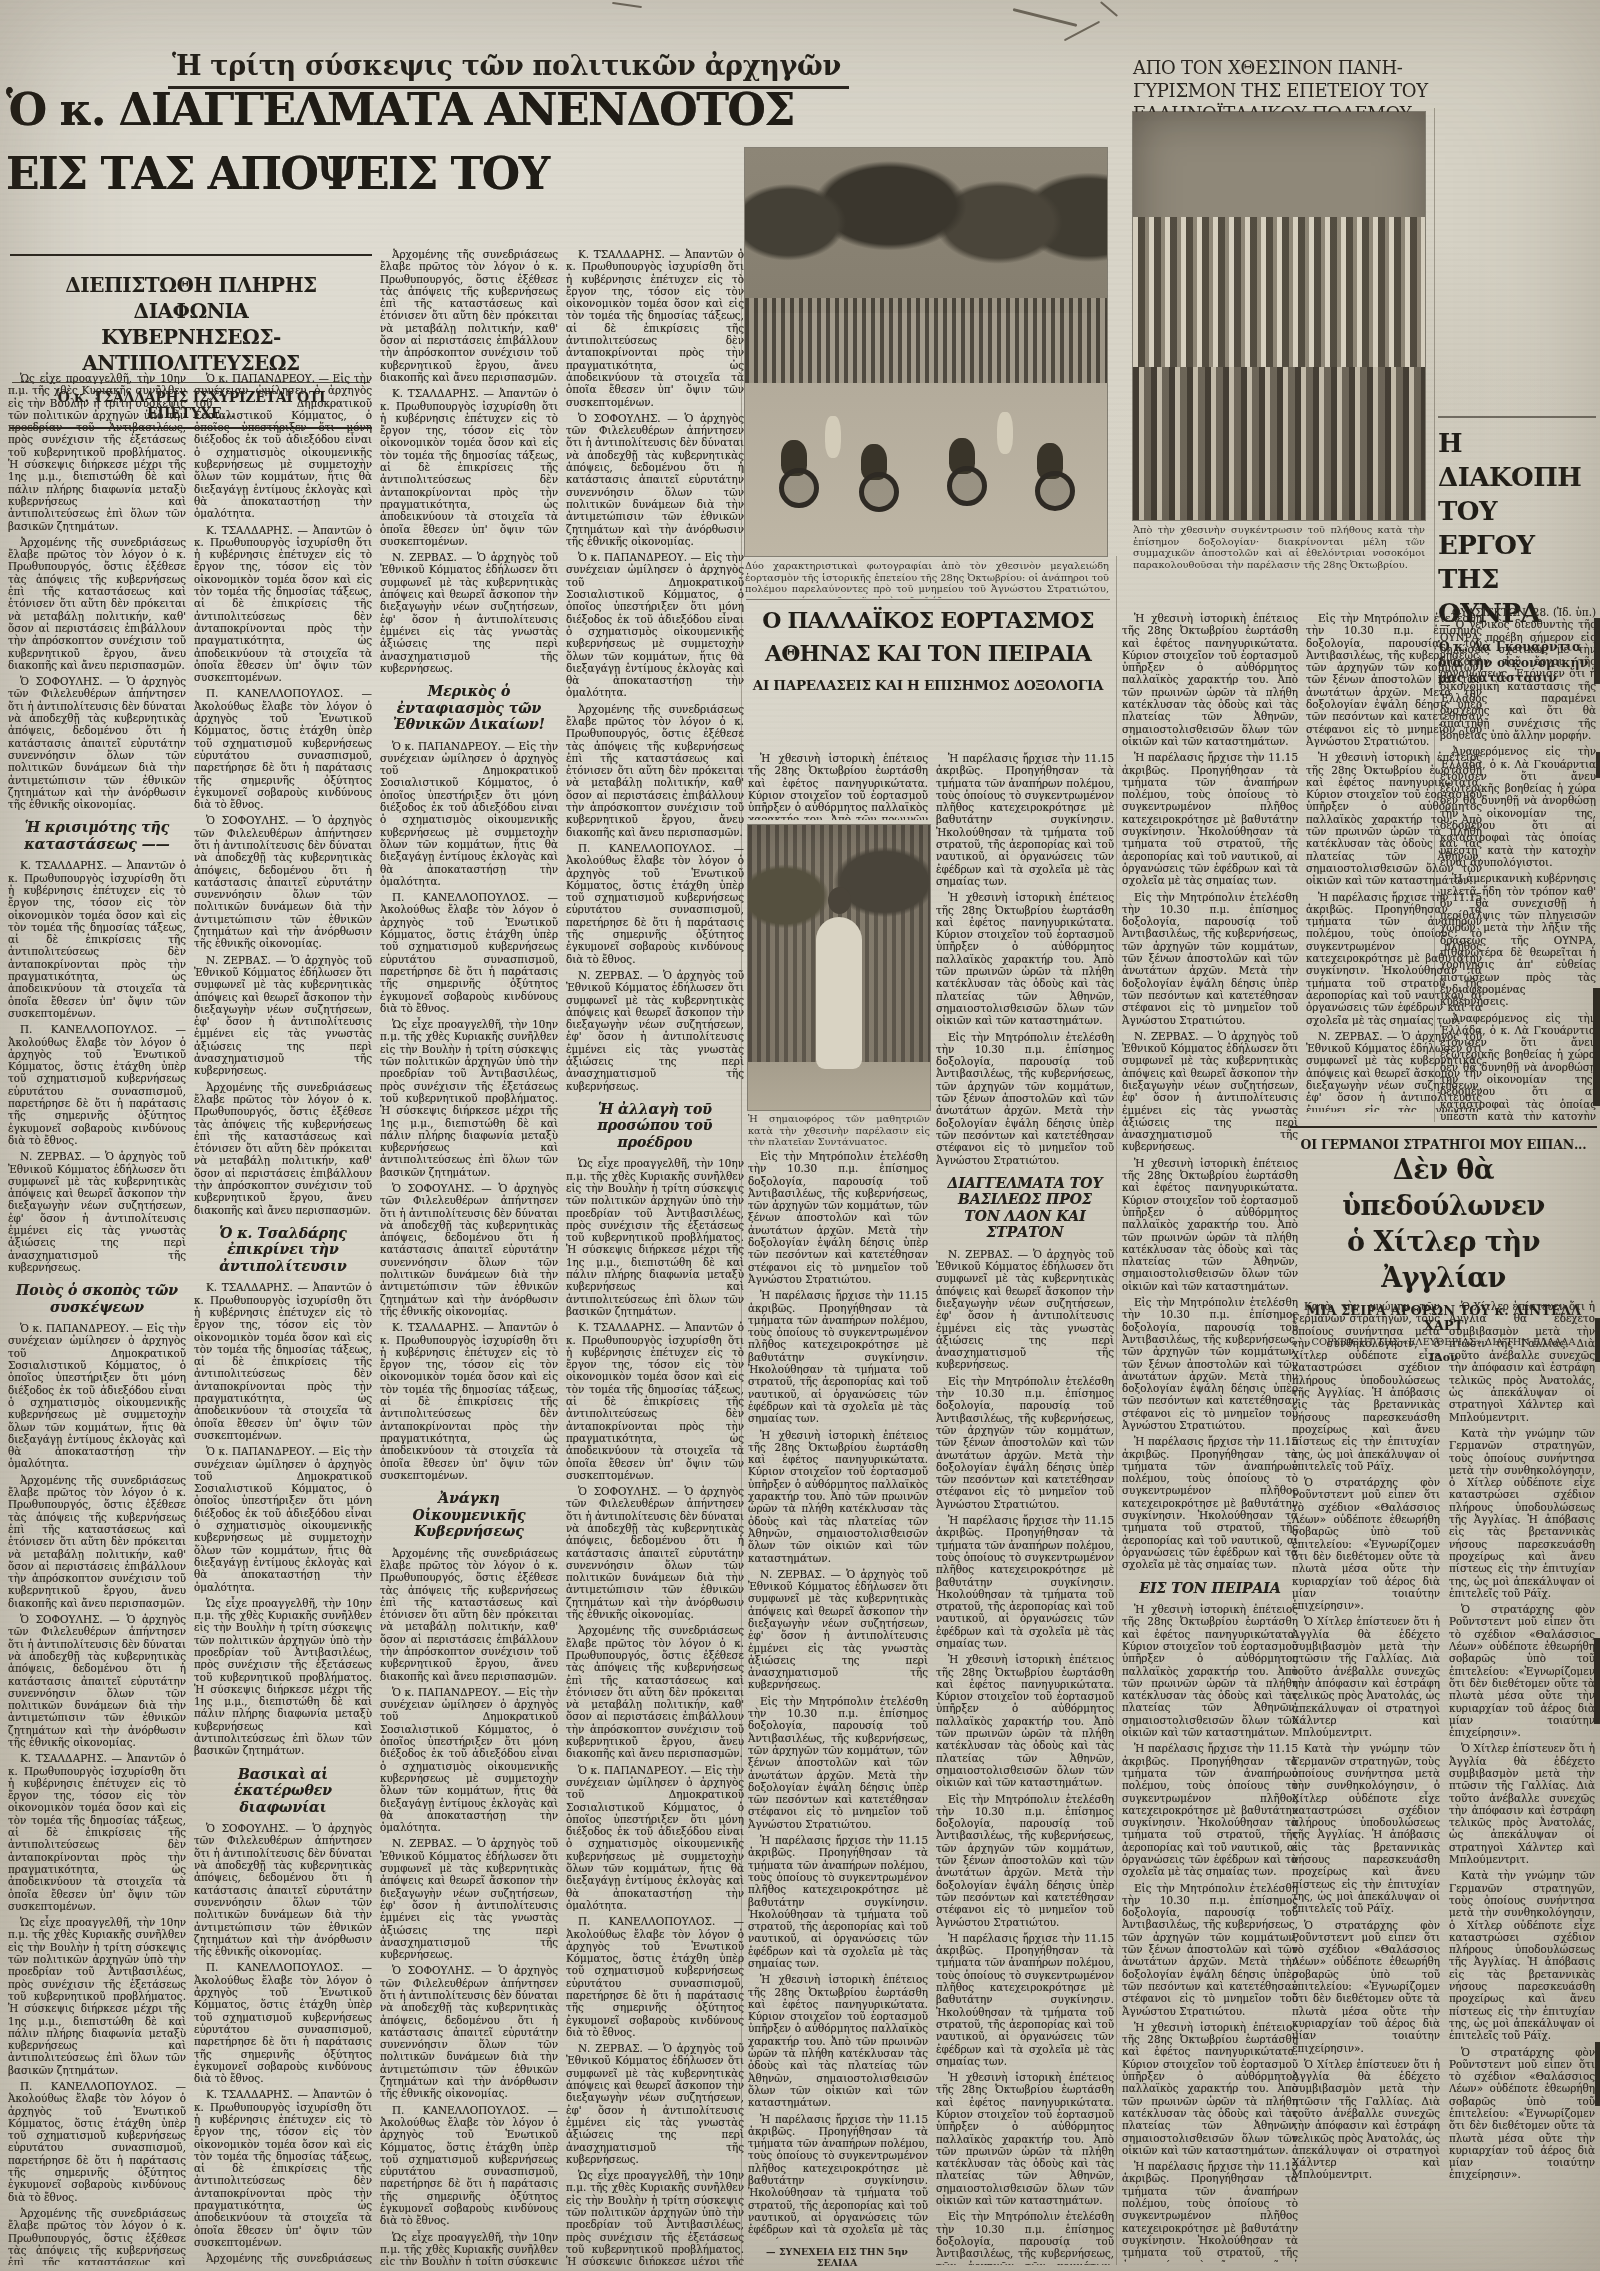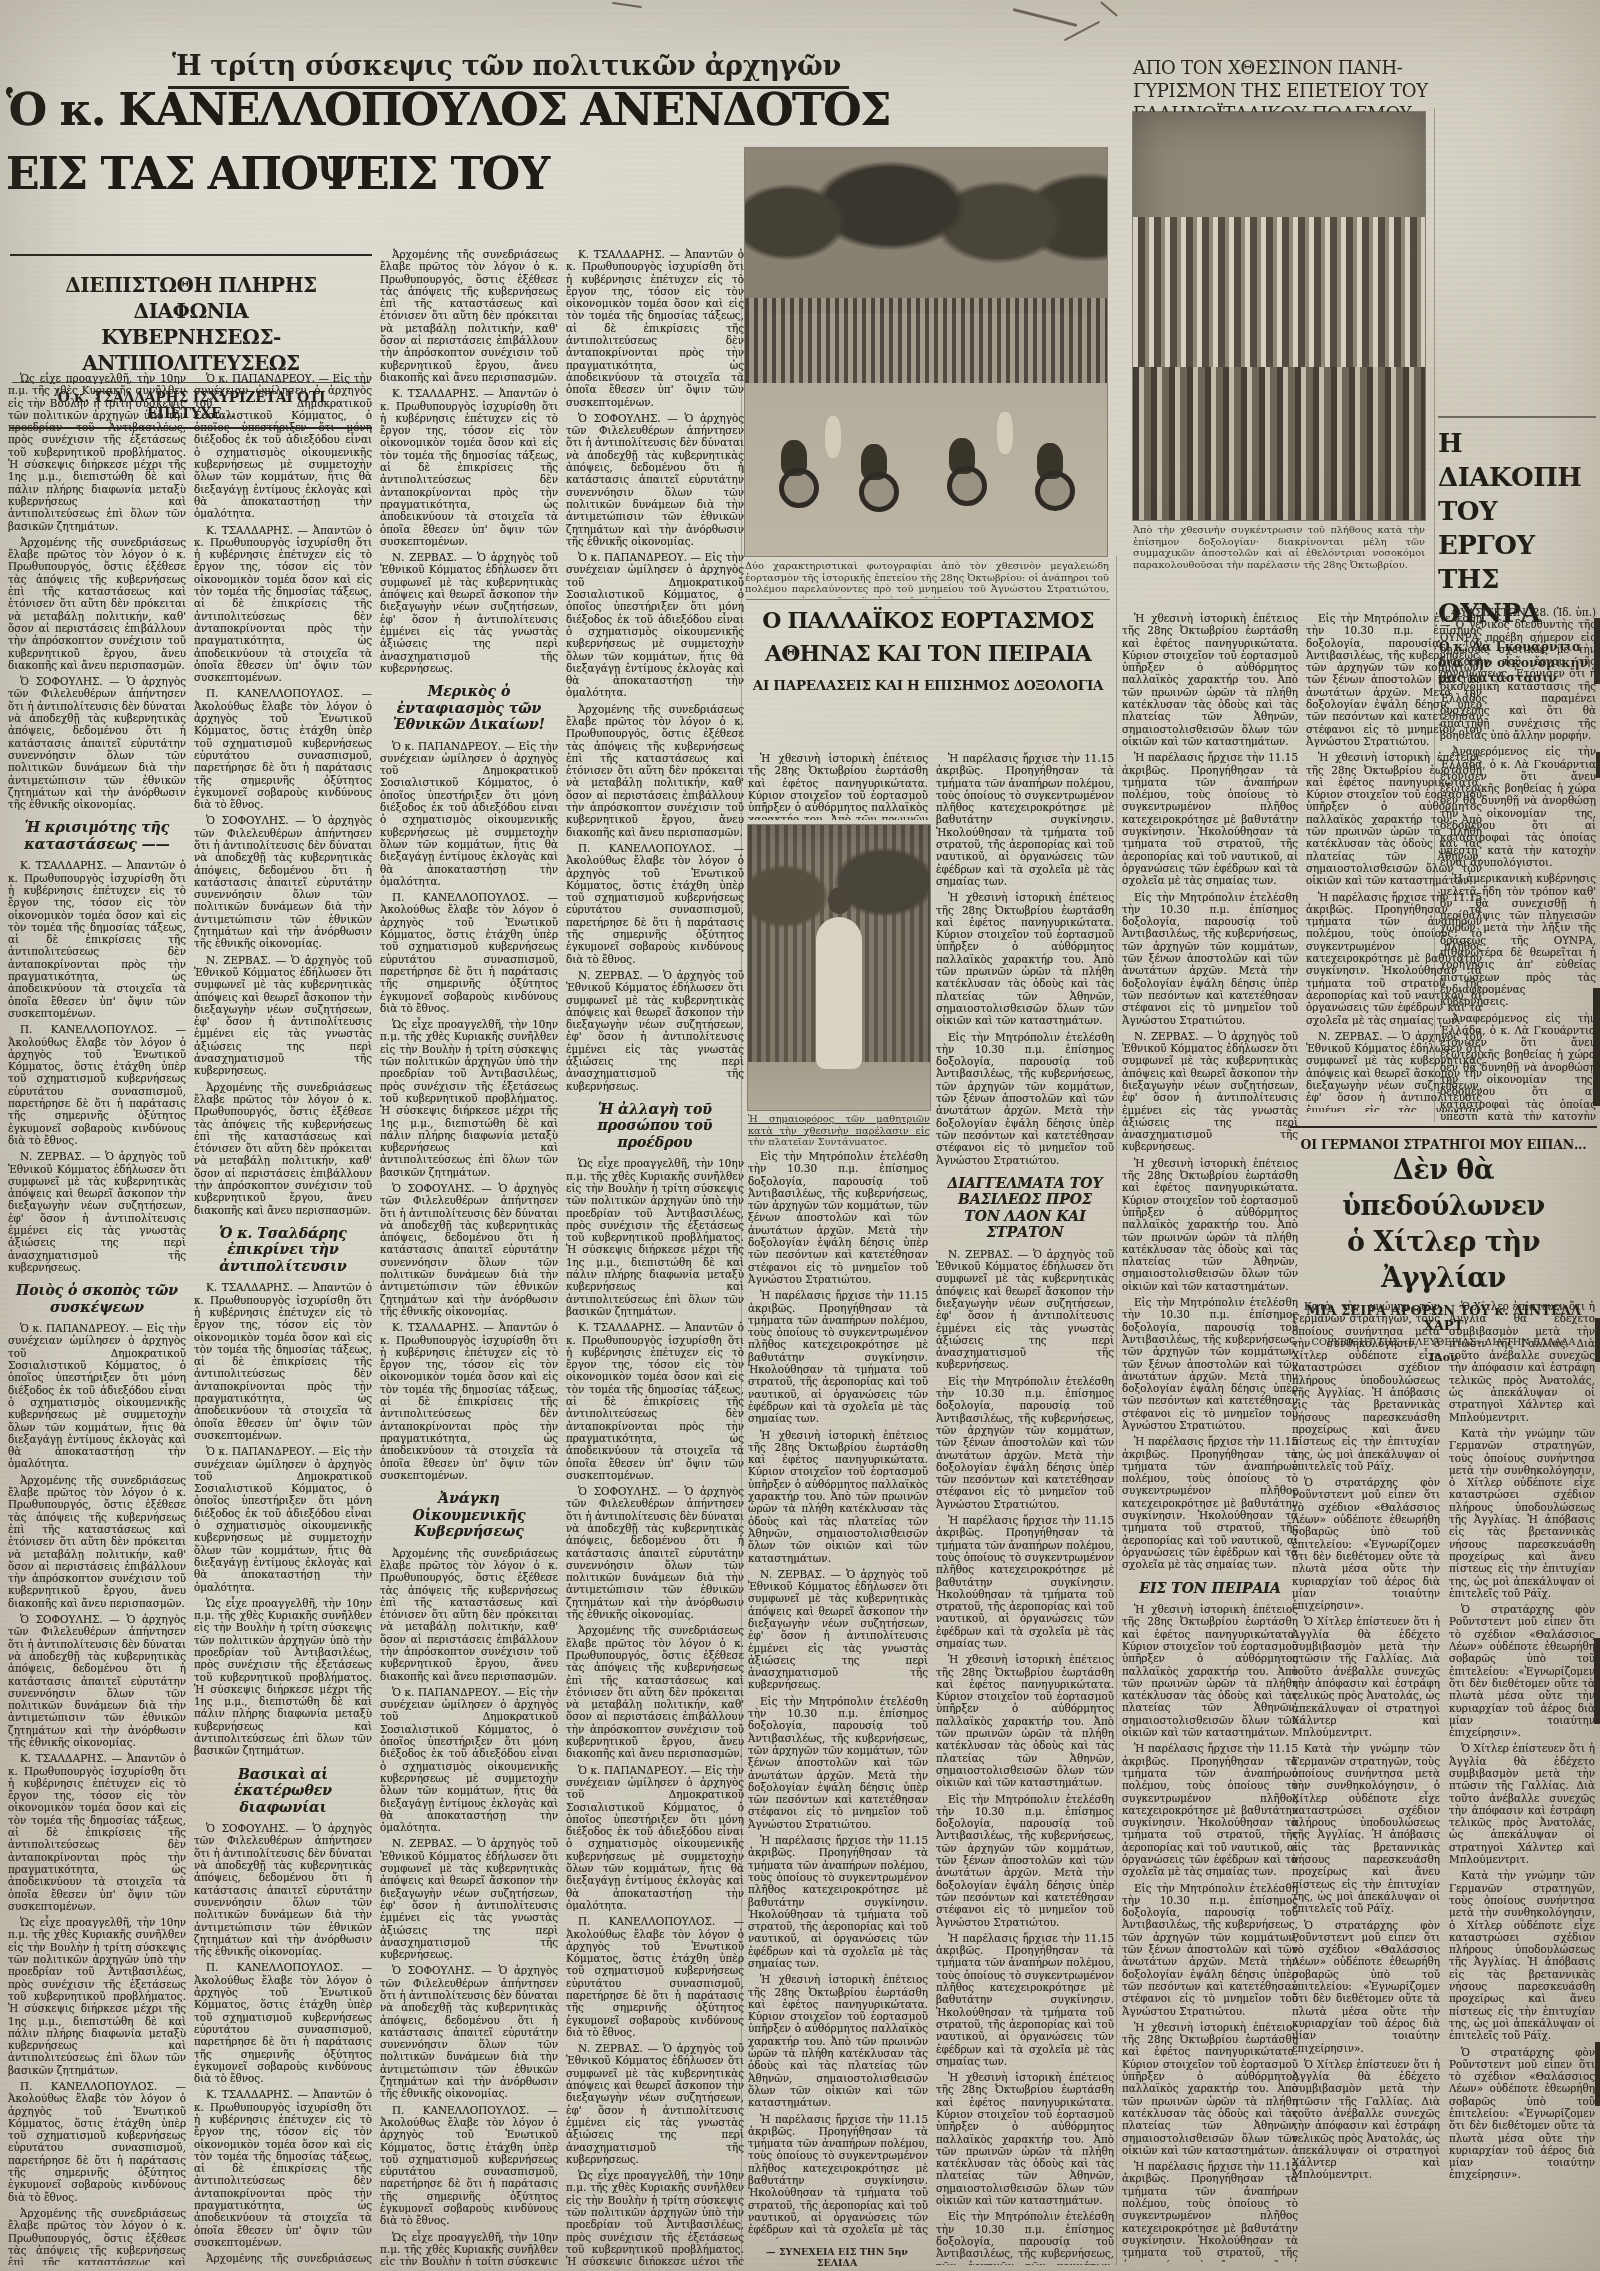--- a/index.html
+++ b/index.html
@@ -93,21 +93,21 @@
   <div class="scrib" style="left:1098px;top:8px;width:22px;height:2px;transform:rotate(40deg);"></div>
   <div class="scrib" style="left:612px;top:4px;width:30px;height:2px;transform:rotate(8deg);"></div>
   <div class="edge" style="top:618px;height:66px;width:6px;"></div>
   <div class="edge" style="top:752px;height:26px;width:4px;"></div>
   <div class="edge" style="top:988px;height:118px;width:7px;"></div>
   <div class="edge" style="top:1318px;height:44px;width:5px;"></div>
   <div class="edge" style="top:1638px;height:86px;width:6px;"></div>
   <div class="edge" style="top:2042px;height:64px;width:5px;"></div>
 
   <div class="kicker abs" style="left:128px;top:50px;">Ἡ τρίτη σύσκεψις τῶν πολιτικῶν ἀρχηγῶν</div>
-  <div class="h1 abs" style="left:6px;top:84px;">Ὁ κ. ΚΑΝΕΛΛΟΠΟΥΛΟΣ ΑΝΕΝΔΟΤΟΣ</div>
+  <div class="h1 abs" style="left:6px;top:84px;">Ὁ κ. ΔΙΑΓΓΕΛΜΑΤΑ ΑΝΕΝΔΟΤΟΣ</div>
   <div class="h1 abs" style="left:6px;top:148px;">ΕΙΣ ΤΑΣ ΑΠΟΨΕΙΣ ΤΟΥ</div>
 
   <div class="subblock abs" style="left:10px;top:254px;width:358px;">
     <div class="sub1">ΔΙΕΠΙΣΤΩΘΗ ΠΛΗΡΗΣ ΔΙΑΦΩΝΙΑ</div>
     <div class="sub1">ΚΥΒΕΡΝΗΣΕΩΣ-ΑΝΤΙΠΟΛΙΤΕΥΣΕΩΣ</div>
     <div class="deck">Ὁ κ. ΤΣΑΛΔΑΡΗΣ ΙΣΧΥΡΙΖΕΤΑΙ ΟΤΙ ΕΠΕΤΥΧΕ...</div>
   </div>
 
   <div class="pnote abs" style="left:1133px;top:56px;">
     <div>ΑΠΟ ΤΟΝ ΧΘΕΣΙΝΟΝ ΠΑΝΗ-</div>
@@ -137,21 +137,21 @@
   </div>
   <div class="photo photoC abs" style="left:748px;top:825px;width:182px;height:285px;">
     <div class="pC-bg"></div>
     <div class="pC-ground"></div>
     <div class="pC-fig"></div>
     <div class="pC-head"></div>
   </div>
 
   <div class="caption abs" style="left:745px;top:560px;width:364px;height:38px;">Δύο χαρακτηριστικαὶ φωτογραφίαι ἀπὸ τὸν χθεσινὸν μεγαλειώδη ἑορτασμὸν τῆς ἱστορικῆς ἐπετείου τῆς 28ης Ὀκτωβρίου: οἱ ἀνάπηροι τοῦ πολέμου παρελαύνοντες πρὸ τοῦ μνημείου τοῦ Ἀγνώστου Στρατιώτου, χειροκροτούμενοι θερμῶς ὑπὸ τοῦ πλήθους.</div>
   <div class="caption abs" style="left:1133px;top:524px;width:292px;height:74px;">Ἀπὸ τὴν χθεσινὴν συγκέντρωσιν τοῦ πλήθους κατὰ τὴν ἐπίσημον δοξολογίαν· διακρίνονται μέλη τῶν συμμαχικῶν ἀποστολῶν καὶ αἱ ἐθελόντριαι νοσοκόμοι παρακολουθοῦσαι τὴν παρέλασιν τῆς 28ης Ὀκτωβρίου.</div>
-  <div class="caption abs" style="left:748px;top:1113px;width:182px;height:32px;text-decoration:underline;">Ἡ σημαιοφόρος τῶν μαθητριῶν κατὰ τὴν χθεσινὴν παρέλασιν εἰς τὴν πλατεῖαν Συντάγματος.</div>
+  <div class="caption abs" style="left:748px;top:1113px;width:182px;height:32px;">Ἡ σημαιοφόρος τῶν μαθητριῶν κατὰ τὴν χθεσινὴν παρέλασιν εἰς τὴν πλατεῖαν Συντάγματος.</div>
 
   <div class="hr" style="left:746px;top:599px;width:364px;height:1px;"></div>
   <div class="cel abs" style="left:746px;top:604px;width:364px;">
     <div class="cel-h">Ο ΠΑΛΛΑΪΚΟΣ ΕΟΡΤΑΣΜΟΣ</div>
     <div class="cel-h">ΑΘΗΝΑΣ ΚΑΙ ΤΟΝ ΠΕΙΡΑΙΑ</div>
     <div class="cel-sub">ΑΙ ΠΑΡΕΛΑΣΕΙΣ ΚΑΙ Η ΕΠΙΣΗΜΟΣ ΔΟΞΟΛΟΓΙΑ</div>
   </div>
 
   <div class="hr" style="left:1438px;top:416px;width:158px;"></div>
   <div class="unrra abs" style="left:1438px;top:426px;width:158px;">

